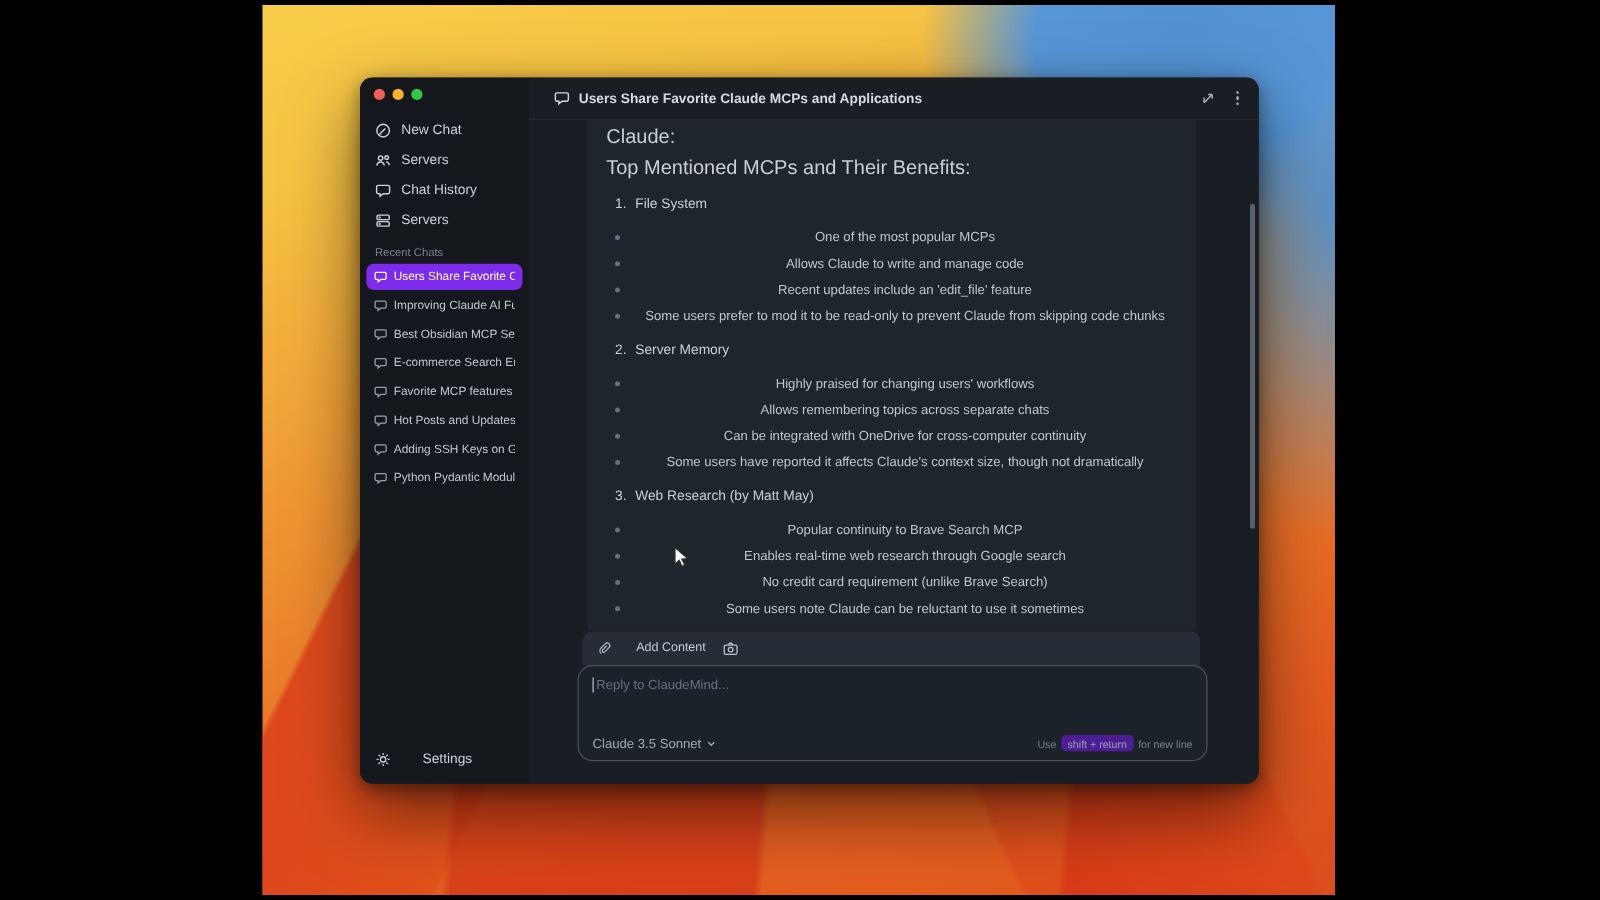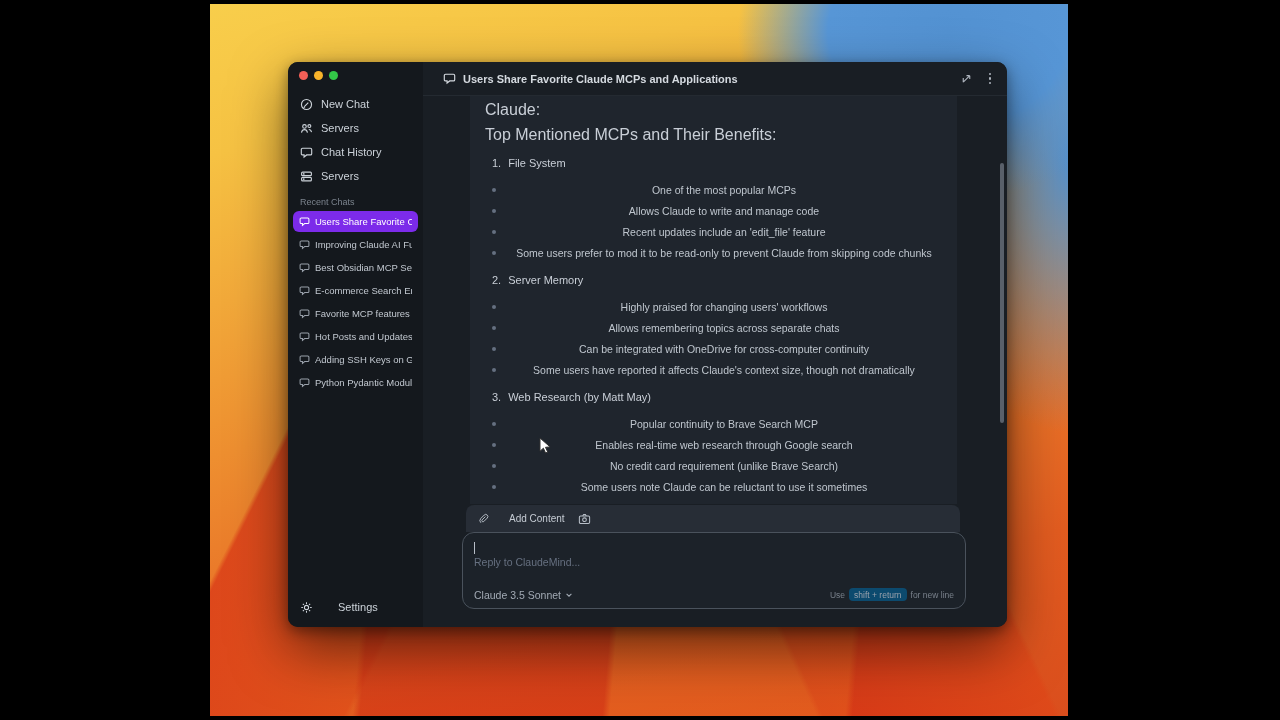--- a/index.html
+++ b/index.html
@@ -84,28 +84,28 @@
     border-radius:50%; background:#657080; }
 
   
   .addbar { position:absolute; left:43px; top:443px; width:494px; height:27px;
     background:#272d36; border-radius:8px 8px 0 0; display:flex; align-items:center; gap:13px; padding:0 12px; }
   .addbar .add-content { display:flex; align-items:center; gap:20px; font-size:10px; color:#c6ccd4; }
   .addbar svg { color:#b8bfc8; }
 
   .replybox { position:absolute; left:39px; top:470px; width:504px; height:77px;
     background:#1c2229; border:1px solid #4a525c; border-radius:12px; padding:9px 11px 7px; display:flex; flex-direction:column; }
-  .ph-row { display:flex; align-items:flex-start; gap:2px;flex-direction:column; }
+  .ph-row { display:flex; align-items:center; gap:2px; }
   .caret { width:1px; height:12px; background:#b7bec7; }
   .placeholder { font-size:10.5px; color:#667080; }
   .replybox .spacer { flex:1; }
   .model-row { display:flex; align-items:center; }
   .model-sel { display:flex; align-items:center; gap:4px; font-size:10.5px; color:#a2aab4;text-align:right; }
   .hint { margin-left:auto; display:flex; align-items:center; gap:4px; font-size:8.5px; color:#79818b; }
-  .kbd { background:#0c4a6e; color:#9aa2ac; padding:1.5px 5px; border-radius:4px; font-size:8.5px; }
+  .kbd { background:#4c1d95; color:#9aa2ac; padding:1.5px 5px; border-radius:4px; font-size:8.5px; }
 
   
   .win-scrollbar { position:absolute; right:3px; top:101px; width:4px; height:260px;
     background:#59606a; border-radius:2px; }
 
   
   .cursor { position:absolute; left:539px; top:437px; z-index:50; pointer-events:none; }
 
   svg { display:block; }
 </style>

